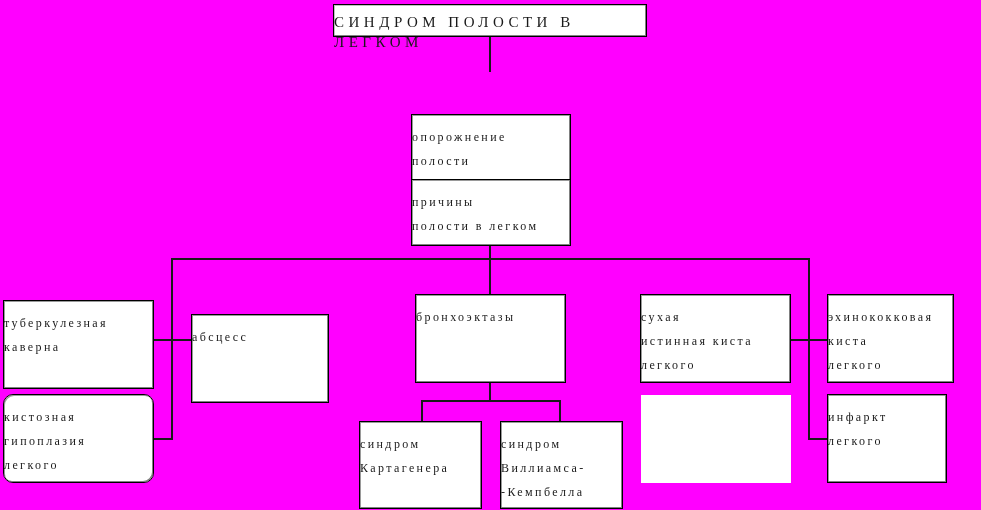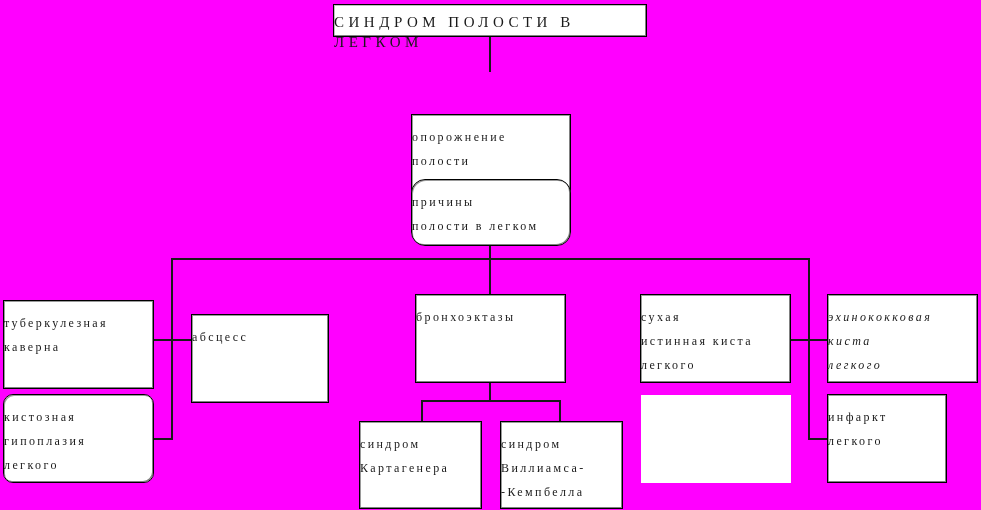--- a/index.html
+++ b/index.html
@@ -81,21 +81,21 @@
 
   <div class="node title" style="left:333px; top:4px; width:314px; height:33px;">
     <span class="txt">СИНДРОМ ПОЛОСТИ В ЛЕГКОМ</span>
   </div>
 
   <div class="node" style="left:411px; top:76px; width:160px; height:84px;margin-top:38px;">
     <span class="txt">опорожнение
 полости</span>
   </div>
 
-  <div class="node" style="left:411px; top:179px; width:160px; height:67px;border-radius:14px;">
+  <div class="node" style="left:411px; top:179px; width:160px; height:67px;">
     <span class="txt">причины
 полости в легком</span>
   </div>
 
   <div class="node" style="left:3px; top:300px; width:151px; height:89px;">
     <span class="txt">туберкулезная
 каверна</span>
   </div>
 
   <div class="node" style="left:3px; top:394px; width:151px; height:89px;border-radius:10px;">
@@ -111,21 +111,21 @@
   <div class="node" style="left:415px; top:294px; width:151px; height:89px;">
     <span class="txt">бронхоэктазы</span>
   </div>
 
   <div class="node" style="left:640px; top:294px; width:151px; height:89px;">
     <span class="txt">сухая
 истинная киста
 легкого</span>
   </div>
 
-  <div class="node" style="left:827px; top:294px; width:151px; height:89px;font-style:italic;">
+  <div class="node" style="left:827px; top:294px; width:127px; height:89px;">
     <span class="txt">эхинококковая
 киста
 легкого</span>
   </div>
 
   <div class="node blank" style="left:641px; top:395px; width:150px; height:88px;">
     <span class="txt"></span>
   </div>
 
   <div class="node" style="left:827px; top:394px; width:120px; height:89px;">

